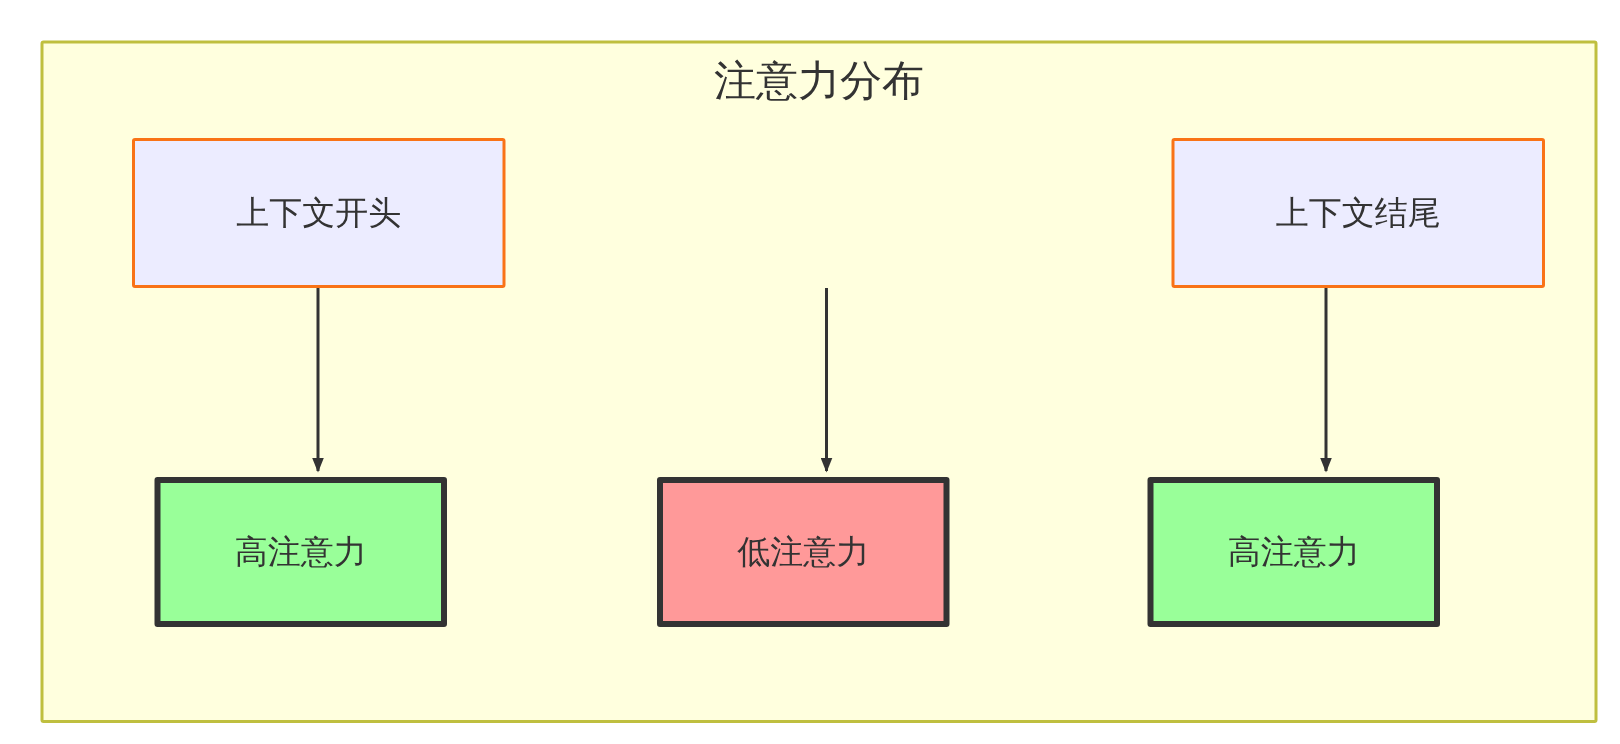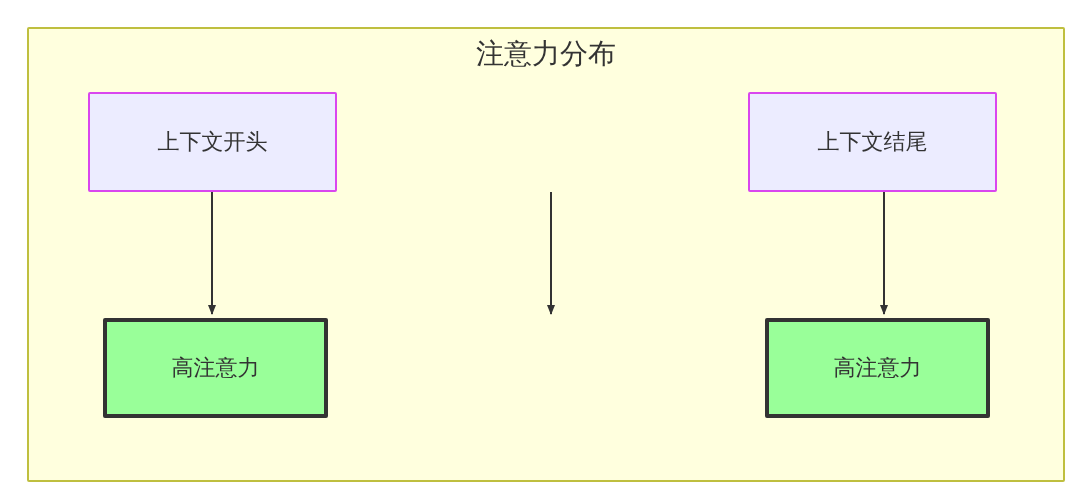--- a/index.html
+++ b/index.html
@@ -54,42 +54,42 @@
     align-items: center;
     justify-content: center;
     text-align: center;
     color: #333333;
     font-size: 22px;
     line-height: 1.2;
   }
 
   .node-top {
     background: #ececff;
-    border: 2px solid #d946ef;
+    border: 2px solid #f97316;
     border-radius: 2px;
     width: 249px;
     height: 100px;
   }
 
   .node-bottom {
     border-width: 4px;
     border-style: solid;
     border-color: #333333;
     border-radius: 2px;
-    width: 225px;
+    width: 195px;
     height: 100px;
   }
 
   .fill-green { background: #99ff99; }
   .fill-red   { background: #ff9999; }
 
   
   .col1-top    { left: 88px;  top: 92px; }
   .col2-top    { left: 427px; top: 92px; }
-  .col3-top    { left: 748px; top: 92px; }
+  .col3-top    { left: 781px; top: 92px; }
 
   .col1-bottom { left: 103px; top: 318px; }
   .col2-bottom { left: 438px; top: 318px; }
   .col3-bottom { left: 765px; top: 318px; }
 
   
   .edge-layer {
     position: absolute;
     left: 0;
     top: 0;
@@ -124,18 +124,21 @@
 
 
   <div class="node node-top col3-top">
     <span>上下文结尾</span>
   </div>
 
   <div class="node node-bottom fill-green col1-bottom">
     <span>高注意力</span>
   </div>
 
+  <div class="node node-bottom fill-red col2-bottom">
+    <span>低注意力</span>
+  </div>
 
   <div class="node node-bottom fill-green col3-bottom">
     <span>高注意力</span>
   </div>
 
 </div>
 
 </body></html>

